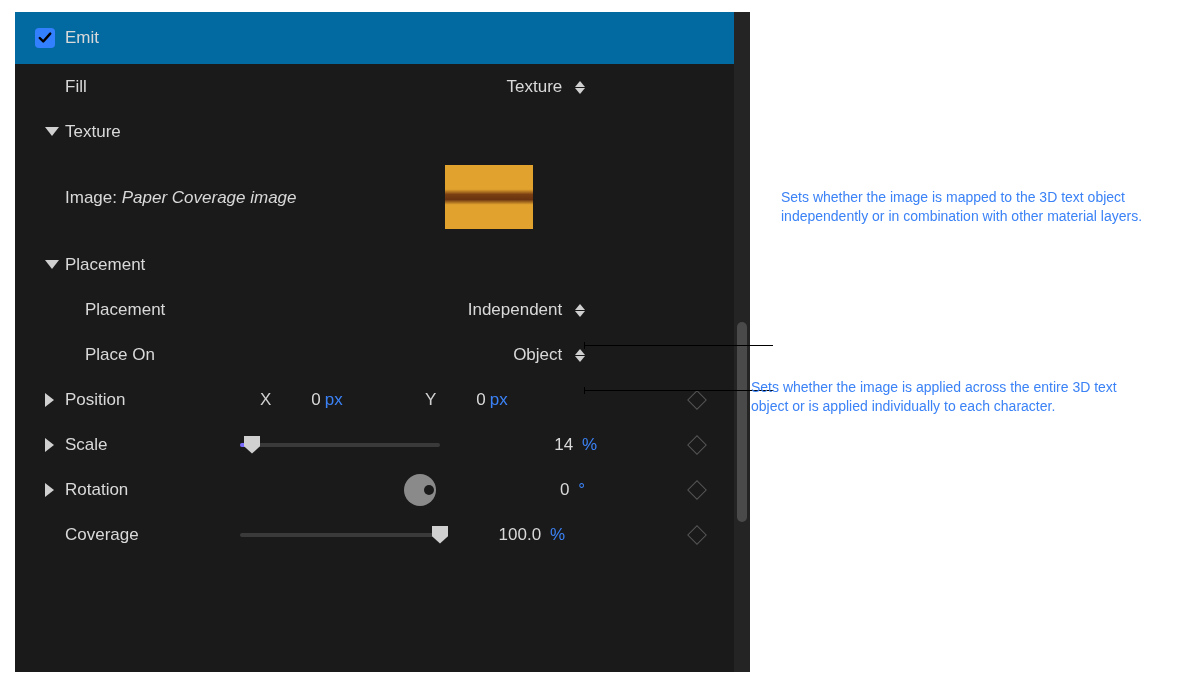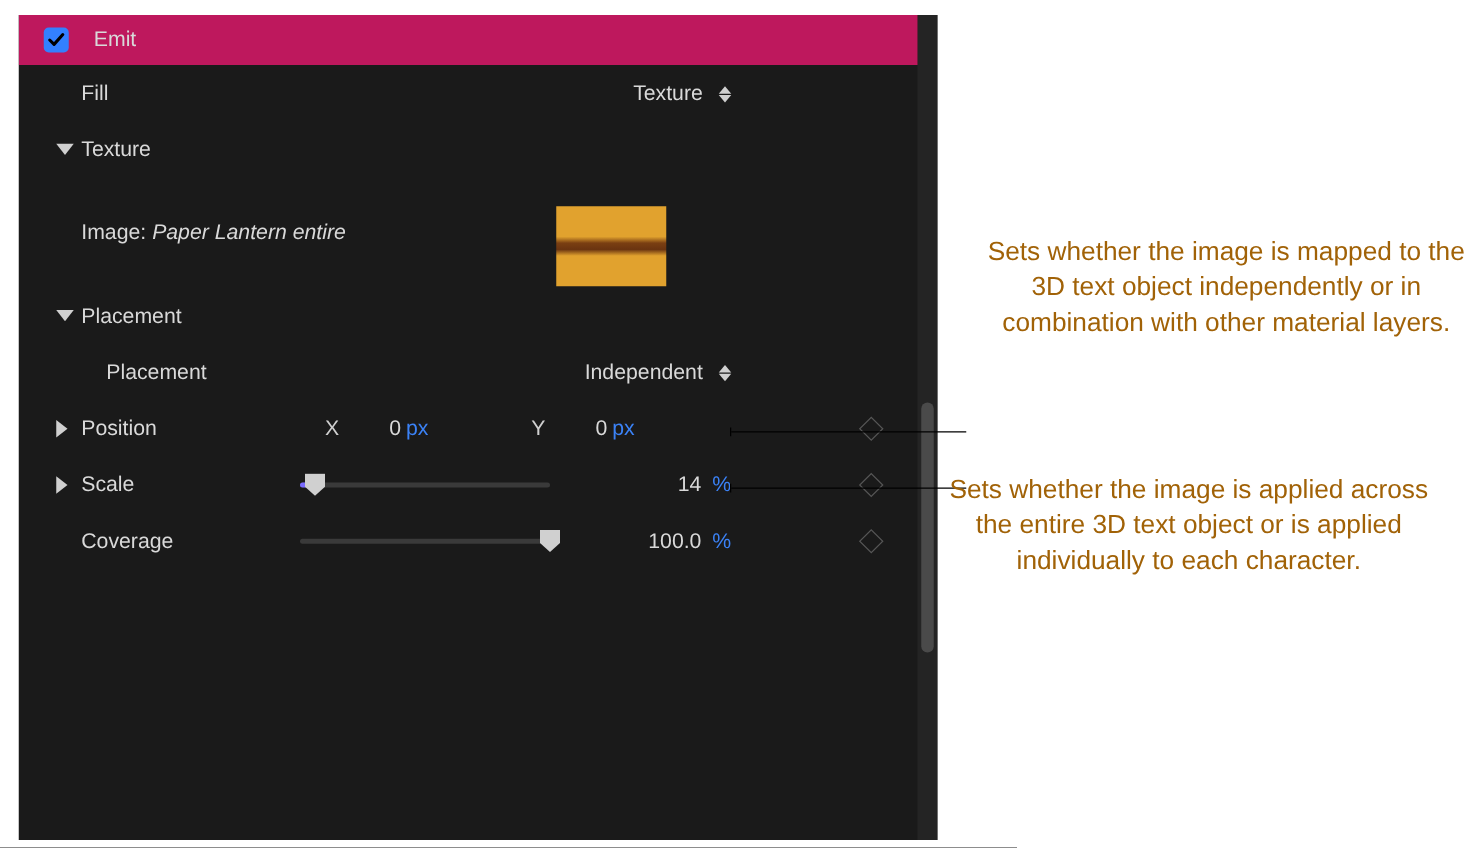--- a/index.html
+++ b/index.html
@@ -29,21 +29,21 @@
 
   .row {
     display: flex;
     align-items: center;
     height: 45px;
     padding: 0 10px 0 50px;
     color: #d9d9d9;
     font-size: 17px;
     position: relative;
   }
-  .header-row { background: #be185d; height: 40px; padding-left: 20px; gap: 10px; }
+  .header-row { background: #0369a1; height: 52px; padding-left: 20px; }
 
   .checkbox {
     width: 20px; height: 20px; border-radius: 4px; background:#3380ff;
     display:flex; align-items:center; justify-content:center; margin-right:10px;
   }
   .checkbox svg { width:14px; height:14px; }
 
   .disclosure {
     position:absolute; left: 30px; width:0; height:0;
   }
@@ -86,21 +86,21 @@
   }
   .rot-dial::after{ content:""; position:absolute; right:2px; top:50%; width:10px; height:10px; background:#1a1a1a; border-radius:50%; transform:translateY(-50%); }
 
   .xy-field{ position:absolute; display:flex; align-items:center; }
   .xy-lab{ color:#d0d0d0; margin-right:40px; }
 
   .kf-diamond{ position:absolute; right:30px; width:14px; height:14px; transform:rotate(45deg); border:1px solid #555; }
 
   
   .callout{
-    position:absolute; font-size:21px; color:#a16207; line-height:1.35; width:400px;text-align:center;
+    position:absolute; font-size:14px; color:#3b82f6; line-height:1.35; width:400px;
   }
   .lead-line{ position:absolute; height:1px; background:#000; }
   .lead-line::before{ content:""; position:absolute; left:-1px; top:-3px; width:1px; height:7px; background:#000; }
   .italic{ font-style:italic; }
 </style>
 </head>
 <body>
 
 <div class="panel">
   <div class="scroll-track">
@@ -125,39 +125,46 @@
       </div>
     </div>
 
     <div class="row indent-1" style="padding-left:50px">
       <span class="disclosure tri-down" style="left:30px"></span>
       <span class="label">Texture</span>
     </div>
 
     <div class="row indent-1" style="height:88px">
       <span class="label">
-        <span>Image: </span><span class="italic">Paper Lantern entire</span>
+        <span>Image: </span><span class="italic">Paper Coverage image</span>
       </span>
     </div>
     <div class="image-thumb"></div>
 
 
     <div class="row indent-1">
       <span class="disclosure tri-down" style="left:30px"></span>
       <span class="label">Placement</span>
     </div>
 
     <div class="row indent-2">
       <span class="label">Placement</span>
       <div class="val-area">
         <span>Independent</span>
         <span class="stepper"></span>
       </div>
     </div>
 
+    <div class="row indent-2">
+      <span class="label">Place On</span>
+      <div class="val-area">
+        <span>Object</span>
+        <span class="stepper"></span>
+      </div>
+    </div>
 
 
     <div class="row indent-1">
       <span class="disclosure tri-right" style="left:30px"></span>
       <span class="label">Position</span>
       <div class="xy-field" style="left:245px">
         <span class="xy-lab">X</span>
         <span>0</span>
         <span class="unit">px</span>
       </div>
@@ -169,36 +176,46 @@
       <div class="kf-diamond"></div>
     </div>
 
     <div class="row indent-1">
       <span class="disclosure tri-right" style="left:30px"></span>
       <span class="label">Scale</span>
       <div class="slider-track">
         <div class="slider-fill" id="scale-fill" style="width: 12px;"></div>
         <div class="slider-thumb" id="scale-thumb" style="left: 4px;"></div>
       </div>
-      <div class="val-area" style="left:440px;width:130px">
+      <div class="val-area" style="left:452px;width:130px">
         <span>14</span>
         <span class="unit">%</span>
       </div>
       <div class="kf-diamond"></div>
     </div>
 
+    <div class="row indent-1">
+      <span class="disclosure tri-right" style="left:30px"></span>
+      <span class="label">Rotation</span>
+      <div class="rot-dial"></div>
+      <div class="val-area" style="left:440px;width:130px">
+        <span>0</span>
+        <span class="unit">°</span>
+      </div>
+      <div class="kf-diamond"></div>
+    </div>
 
 
     <div class="row indent-1">
       <span class="label">Coverage</span>
       <div class="slider-track">
         <div class="slider-fill" id="coverage-fill" style="background: rgb(58, 58, 58); width: 0px;"></div>
         <div class="slider-thumb" id="coverage-thumb" style="left: 192px;"></div>
       </div>
-      <div class="val-area" style="left:440px;width:130px">
+      <div class="val-area" style="left:420px;width:130px">
         <span>100.0</span>
         <span class="unit">%</span>
       </div>
       <div class="kf-diamond"></div>
     </div>
 
   </div>
 </div>
 
 <div class="lead-line" style="left:585px; top:345px; width:188px"></div>

